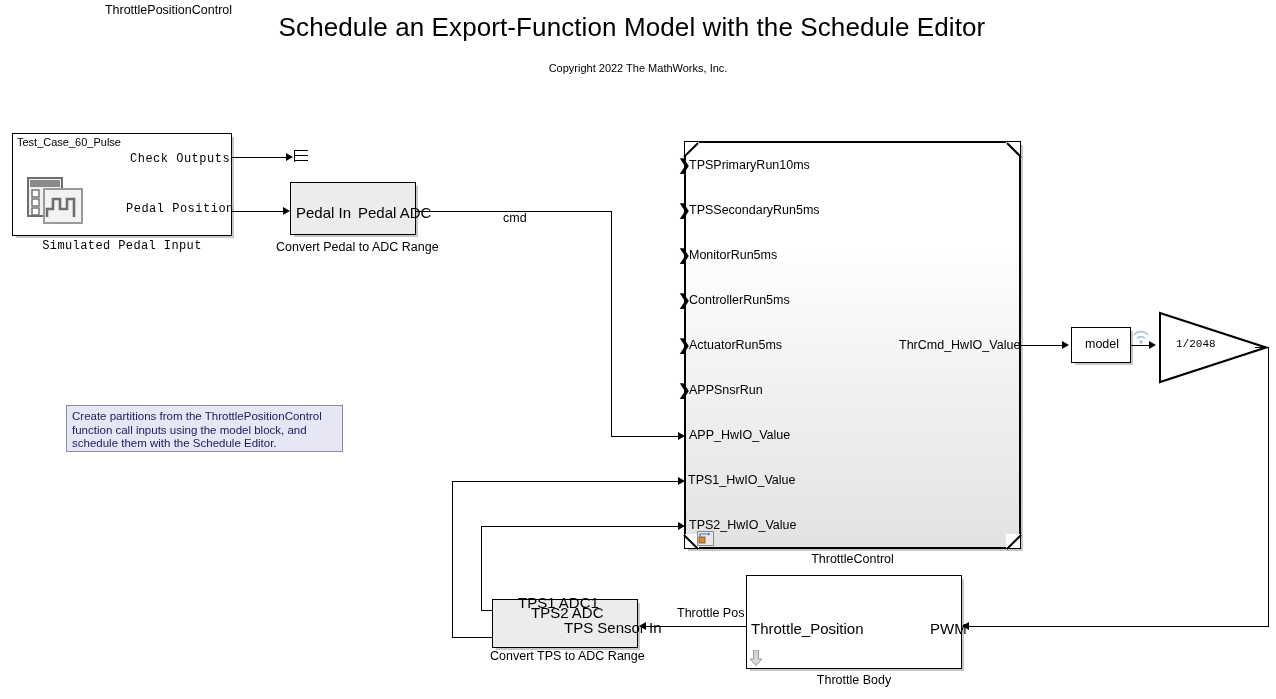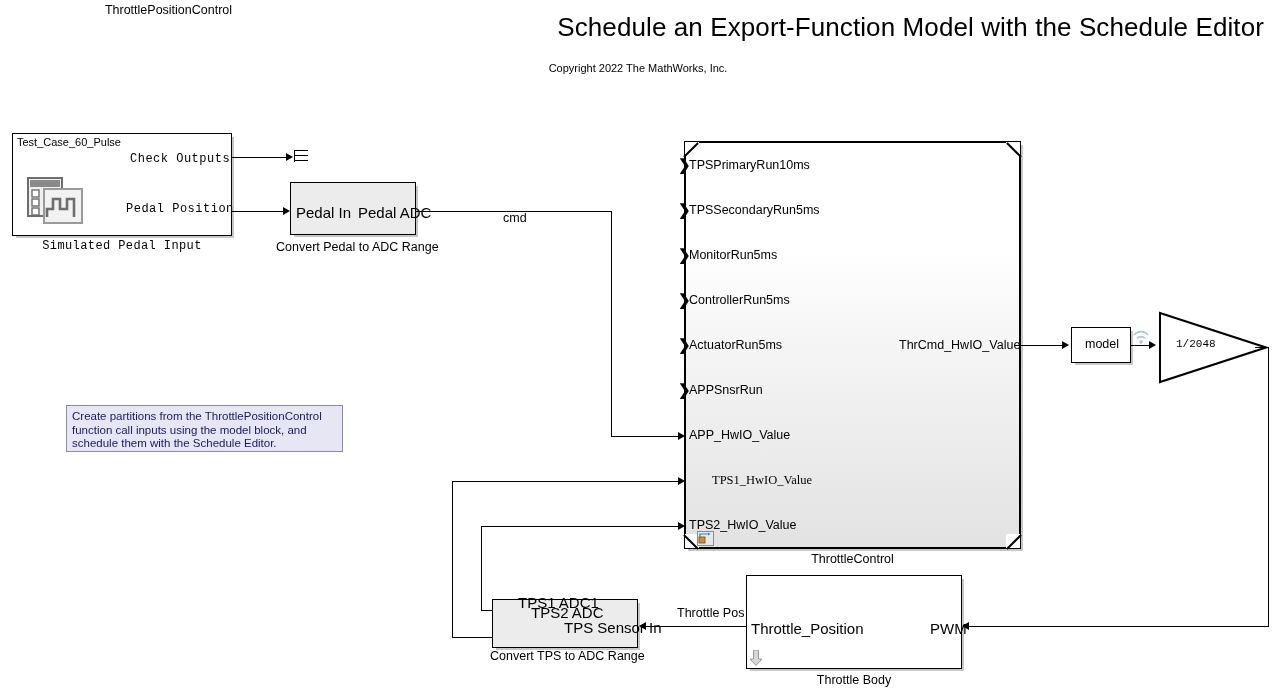--- a/index.html
+++ b/index.html
@@ -1,21 +1,21 @@
 <!DOCTYPE html>
 <html><head>
 <meta charset="utf-8">
 <style>
   html,body{margin:0;padding:0;background:#ffffff;}
   body{width:1276px;height:699px;position:relative;overflow:hidden;
        font-family:"Liberation Sans",sans-serif;color:#000;}
   .abs{position:absolute;}
 
   
-  #title{left:0;top:12px;width:1264px;text-align:right;font-size:26px;
+  #title{left:0;top:12px;width:1264px;text-align:center;font-size:26px;
          font-family:"Liberation Sans",sans-serif;color:#000;letter-spacing:.1px;}
   #subtitle{left:0;top:62px;width:1276px;text-align:center;font-size:11px;}
 
   
   .blk{position:absolute;border:1.6px solid #000;background:#fff;box-sizing:border-box;
        box-shadow:3px 3px 0 -1px rgba(0,0,0,.22);}
   .blk.flat{background:#ececec;}
   .caption{position:absolute;text-align:center;font-size:12.5px;white-space:nowrap;}
   .caption.mono{font-family:"Liberation Mono",monospace;font-size:12px;letter-spacing:.4px;}
 
@@ -151,21 +151,21 @@
 <div class="fcport" style="left:678px;top:292px;">❯</div>
 <div class="portlabel" style="left:689px;top:293px;">ControllerRun5ms</div>
 
 <div class="fcport" style="left:678px;top:337px;">❯</div>
 <div class="portlabel" style="left:689px;top:338px;">ActuatorRun5ms</div>
 
 <div class="fcport" style="left:678px;top:382px;">❯</div>
 <div class="portlabel" style="left:689px;top:383px;">APPSnsrRun</div>
 
 <div class="portlabel" style="left:689px;top:428px;">APP_HwIO_Value</div>
-<div class="portlabel" style="left:712px;top:473px;font-family:Liberation Serif, serif;">TPS1_HwIO_Value</div>
+<div class="portlabel" style="left:688px;top:473px;">TPS1_HwIO_Value</div>
 <div class="portlabel" style="left:689px;top:518px;">TPS2_HwIO_Value</div>
 
 <div class="portlabel" style="left:899px;top:338px;">ThrCmd_HwIO_Value</div>
 
 <svg id="tpc-badge" viewBox="0 0 17 15">
   <rect x="0.5" y="0.5" width="16" height="14" fill="#e8e8e8" stroke="#8a8a8a" stroke-width="1"></rect>
   <rect x="2" y="6" width="6" height="6" fill="#d98b3a" stroke="#7a4c10" stroke-width="0.8"></rect>
   <path d="M3,6 L3,3 L11,3" fill="none" stroke="#3a7ad9" stroke-width="1.2"></path>
   <polygon points="11,1.5 13.5,3 11,4.5" fill="#3a7ad9"></polygon>
 </svg>

